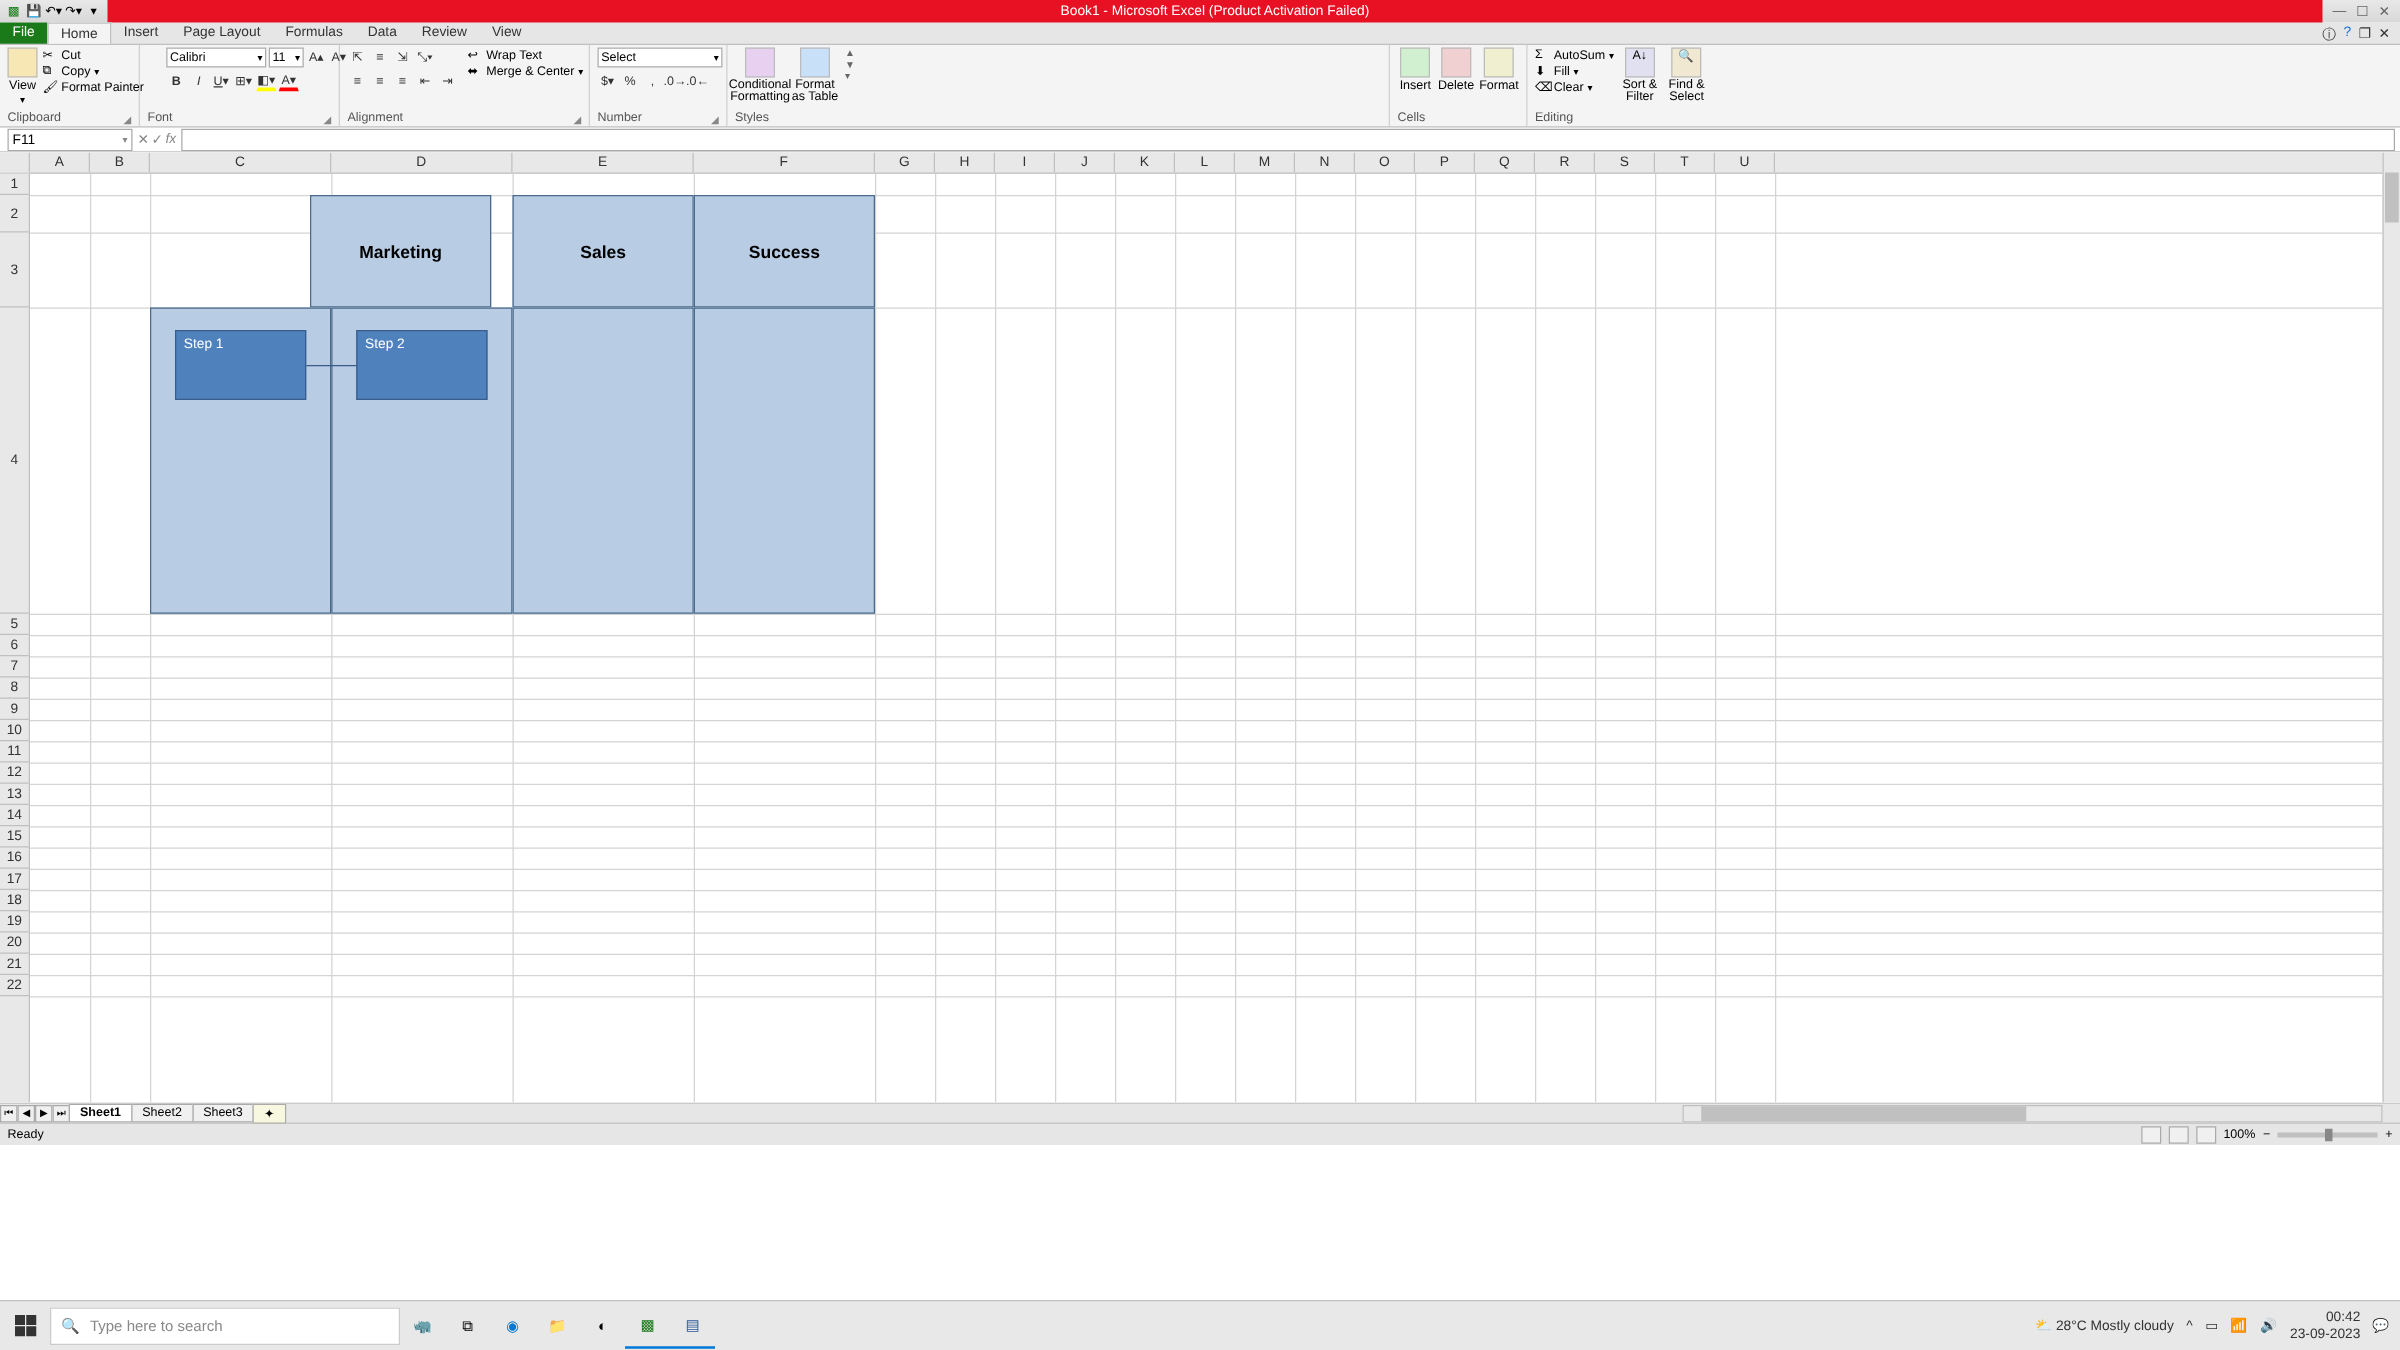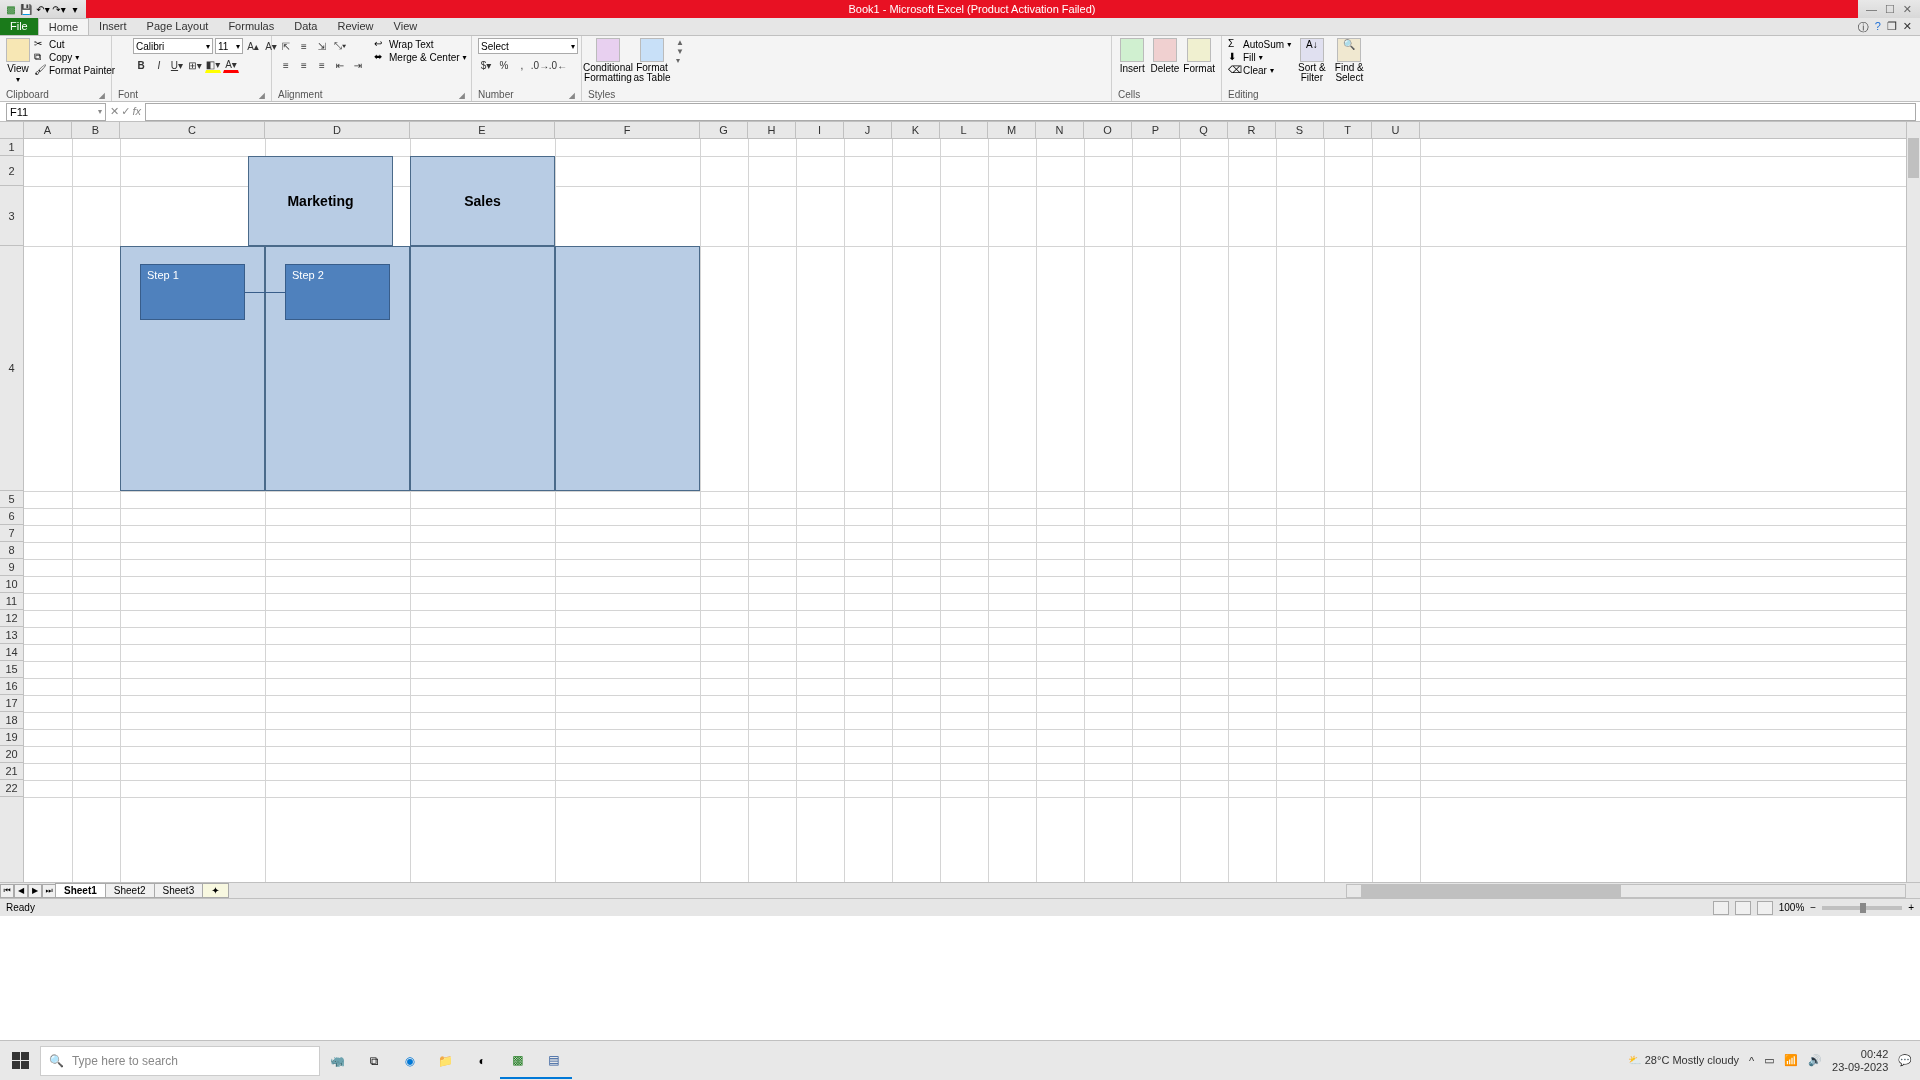--- a/index.html
+++ b/index.html
@@ -418,20 +418,21 @@
       <div class="gridlines-h" style="top: 590px;"></div>
       <div class="gridlines-h" style="top: 607px;"></div>
       <div class="gridlines-h" style="top: 624px;"></div>
       <div class="gridlines-h" style="top: 641px;"></div>
       <div class="gridlines-h" style="top: 658px;"></div>
       <div class="swimlane lane-body" style="left: 96px; top: 107px; width: 145px; height: 245px;"></div>
       <div class="swimlane lane-header" style="left: 224px; top: 17px; width: 145px; height: 90px;">Marketing</div>
       <div class="swimlane lane-body" style="left: 241px; top: 107px; width: 145px; height: 245px;"></div>
       <div class="swimlane lane-header" style="left: 386px; top: 17px; width: 145px; height: 90px;">Sales</div>
       <div class="swimlane lane-body" style="left: 386px; top: 107px; width: 145px; height: 245px;"></div>
+      <div class="swimlane lane-header" style="left: 531px; top: 17px; width: 145px; height: 90px;">Success</div>
       <div class="swimlane lane-body" style="left: 531px; top: 107px; width: 145px; height: 245px;"></div>
       <div class="stepbox" style="left: 116px; top: 125px; width: 105px; height: 56px;">Step 1</div>
       <div class="stepbox" style="left: 261px; top: 125px; width: 105px; height: 56px;">Step 2</div>
       <div style="position: absolute; left: 221px; top: 153px; width: 40px; height: 1px; background: rgb(56, 93, 138);"></div>
     </div>
   <div class="vscroll">
       <div class="thumb"></div>
     </div>
 </div>
 

